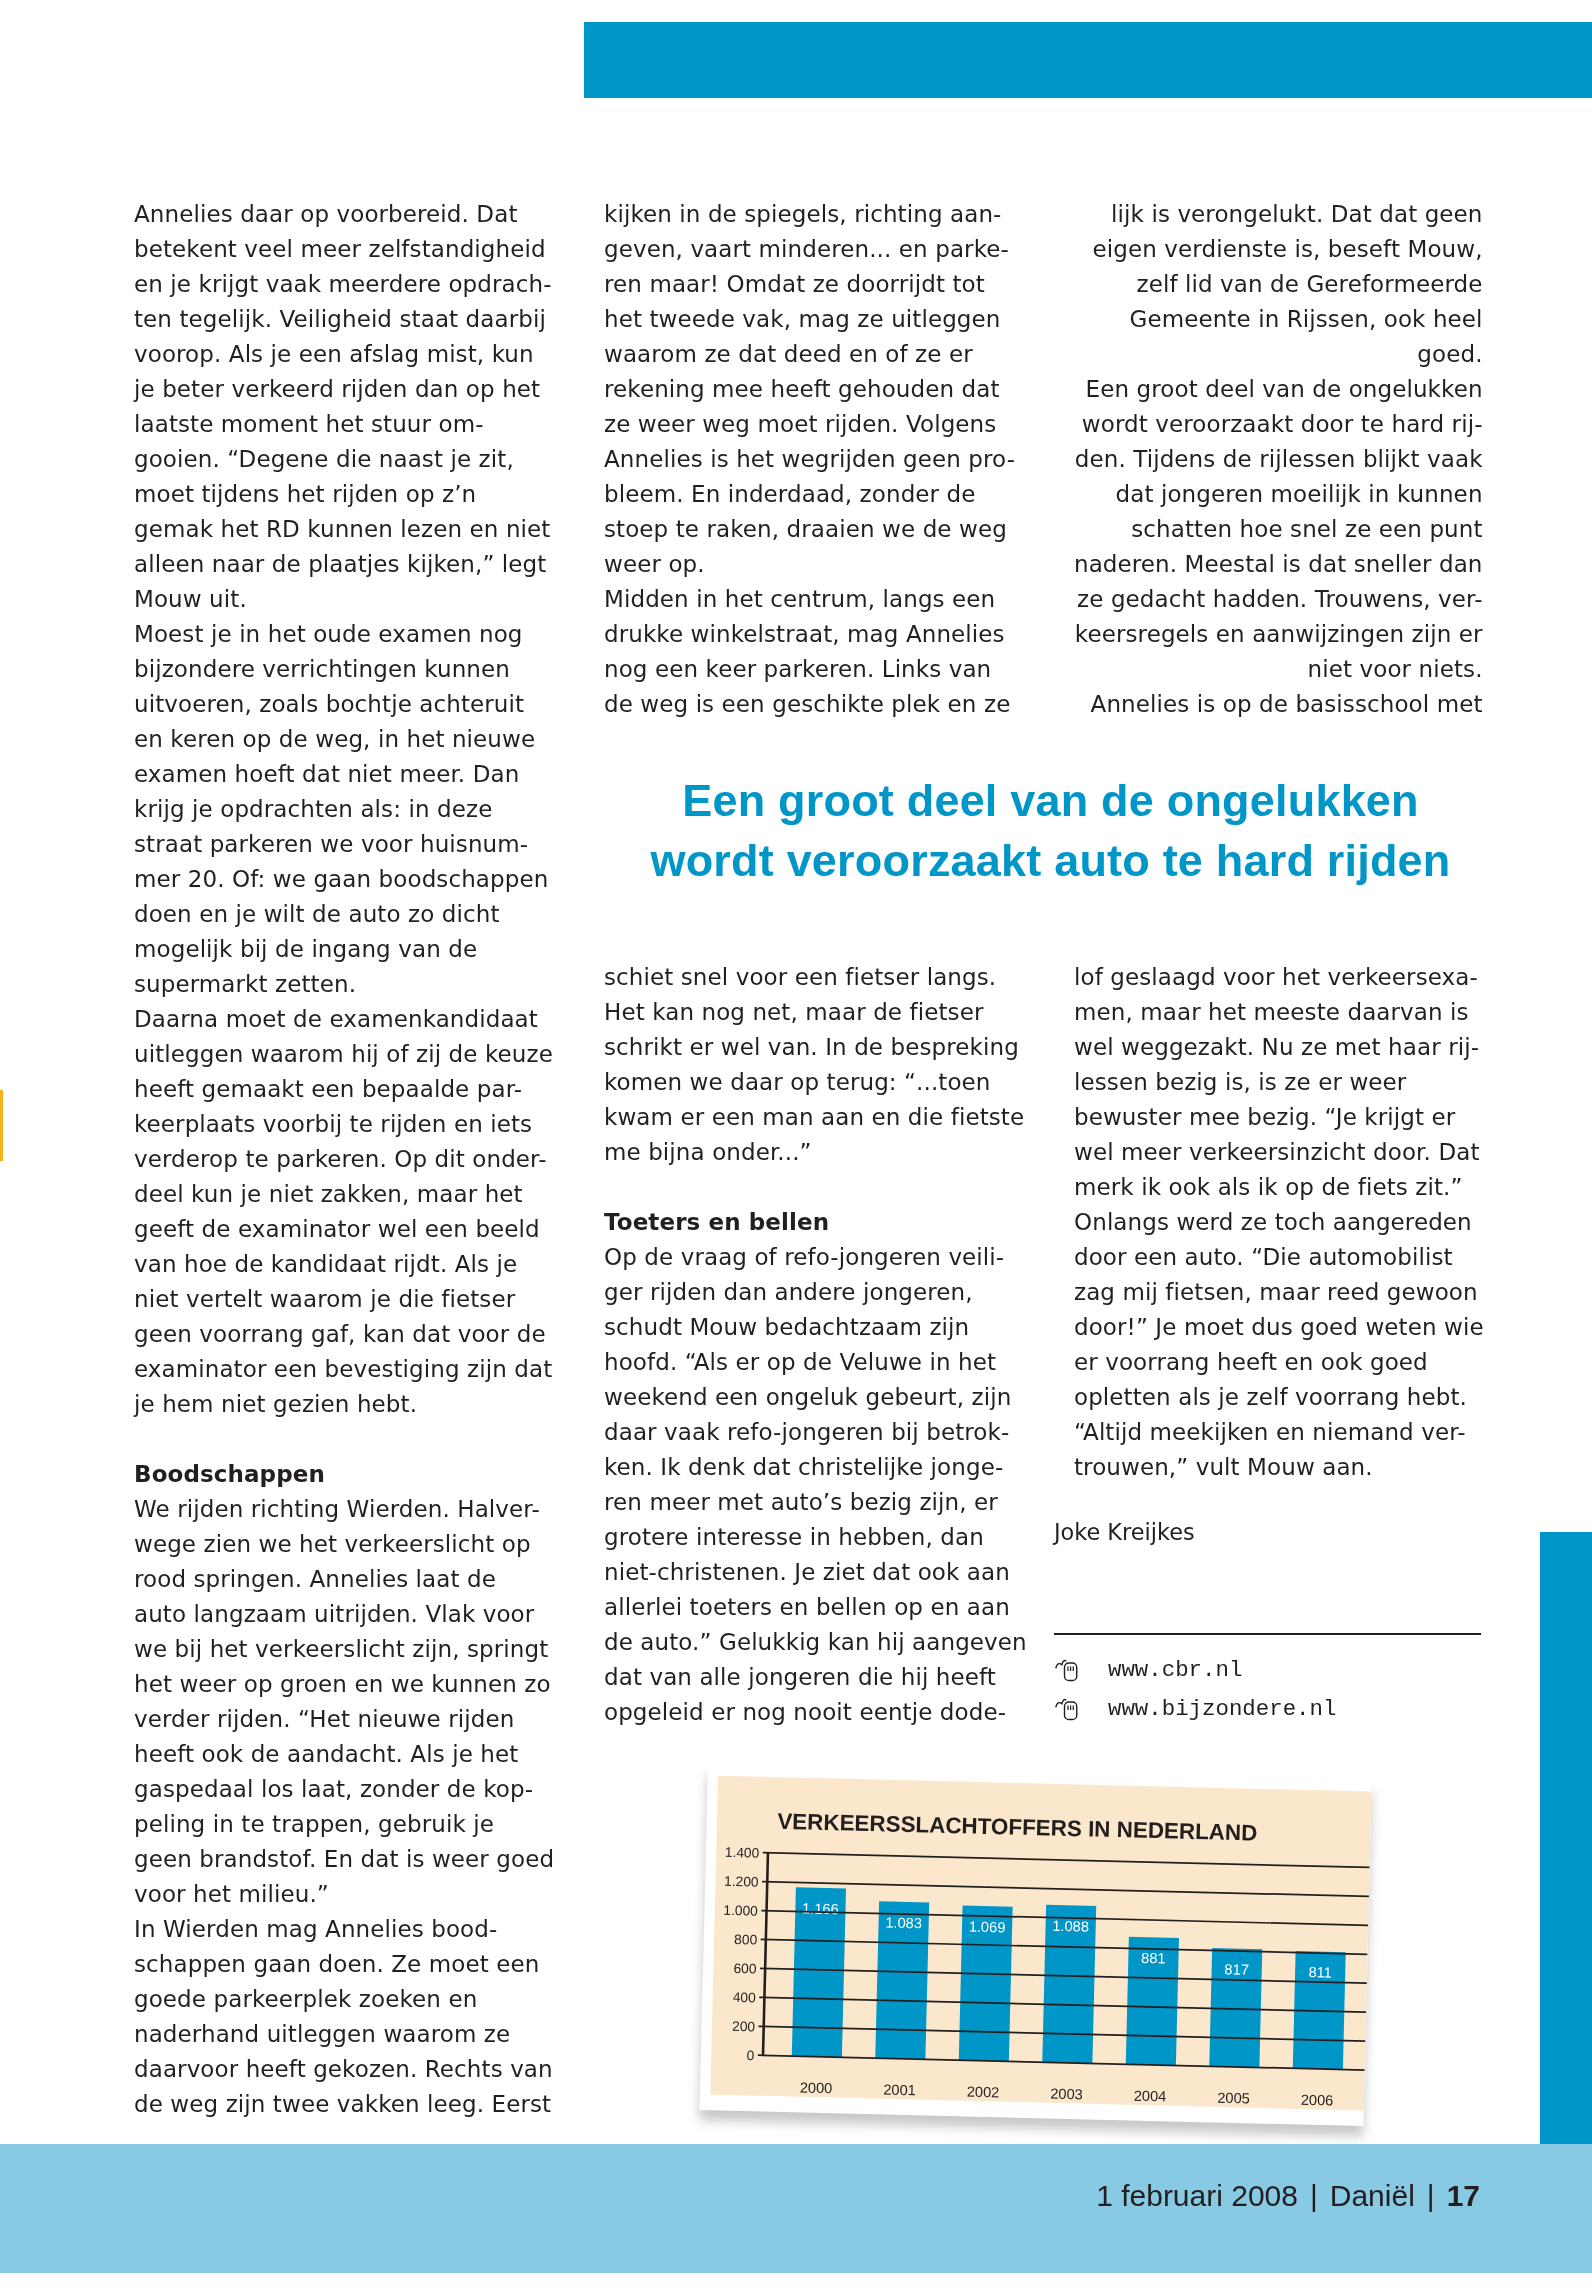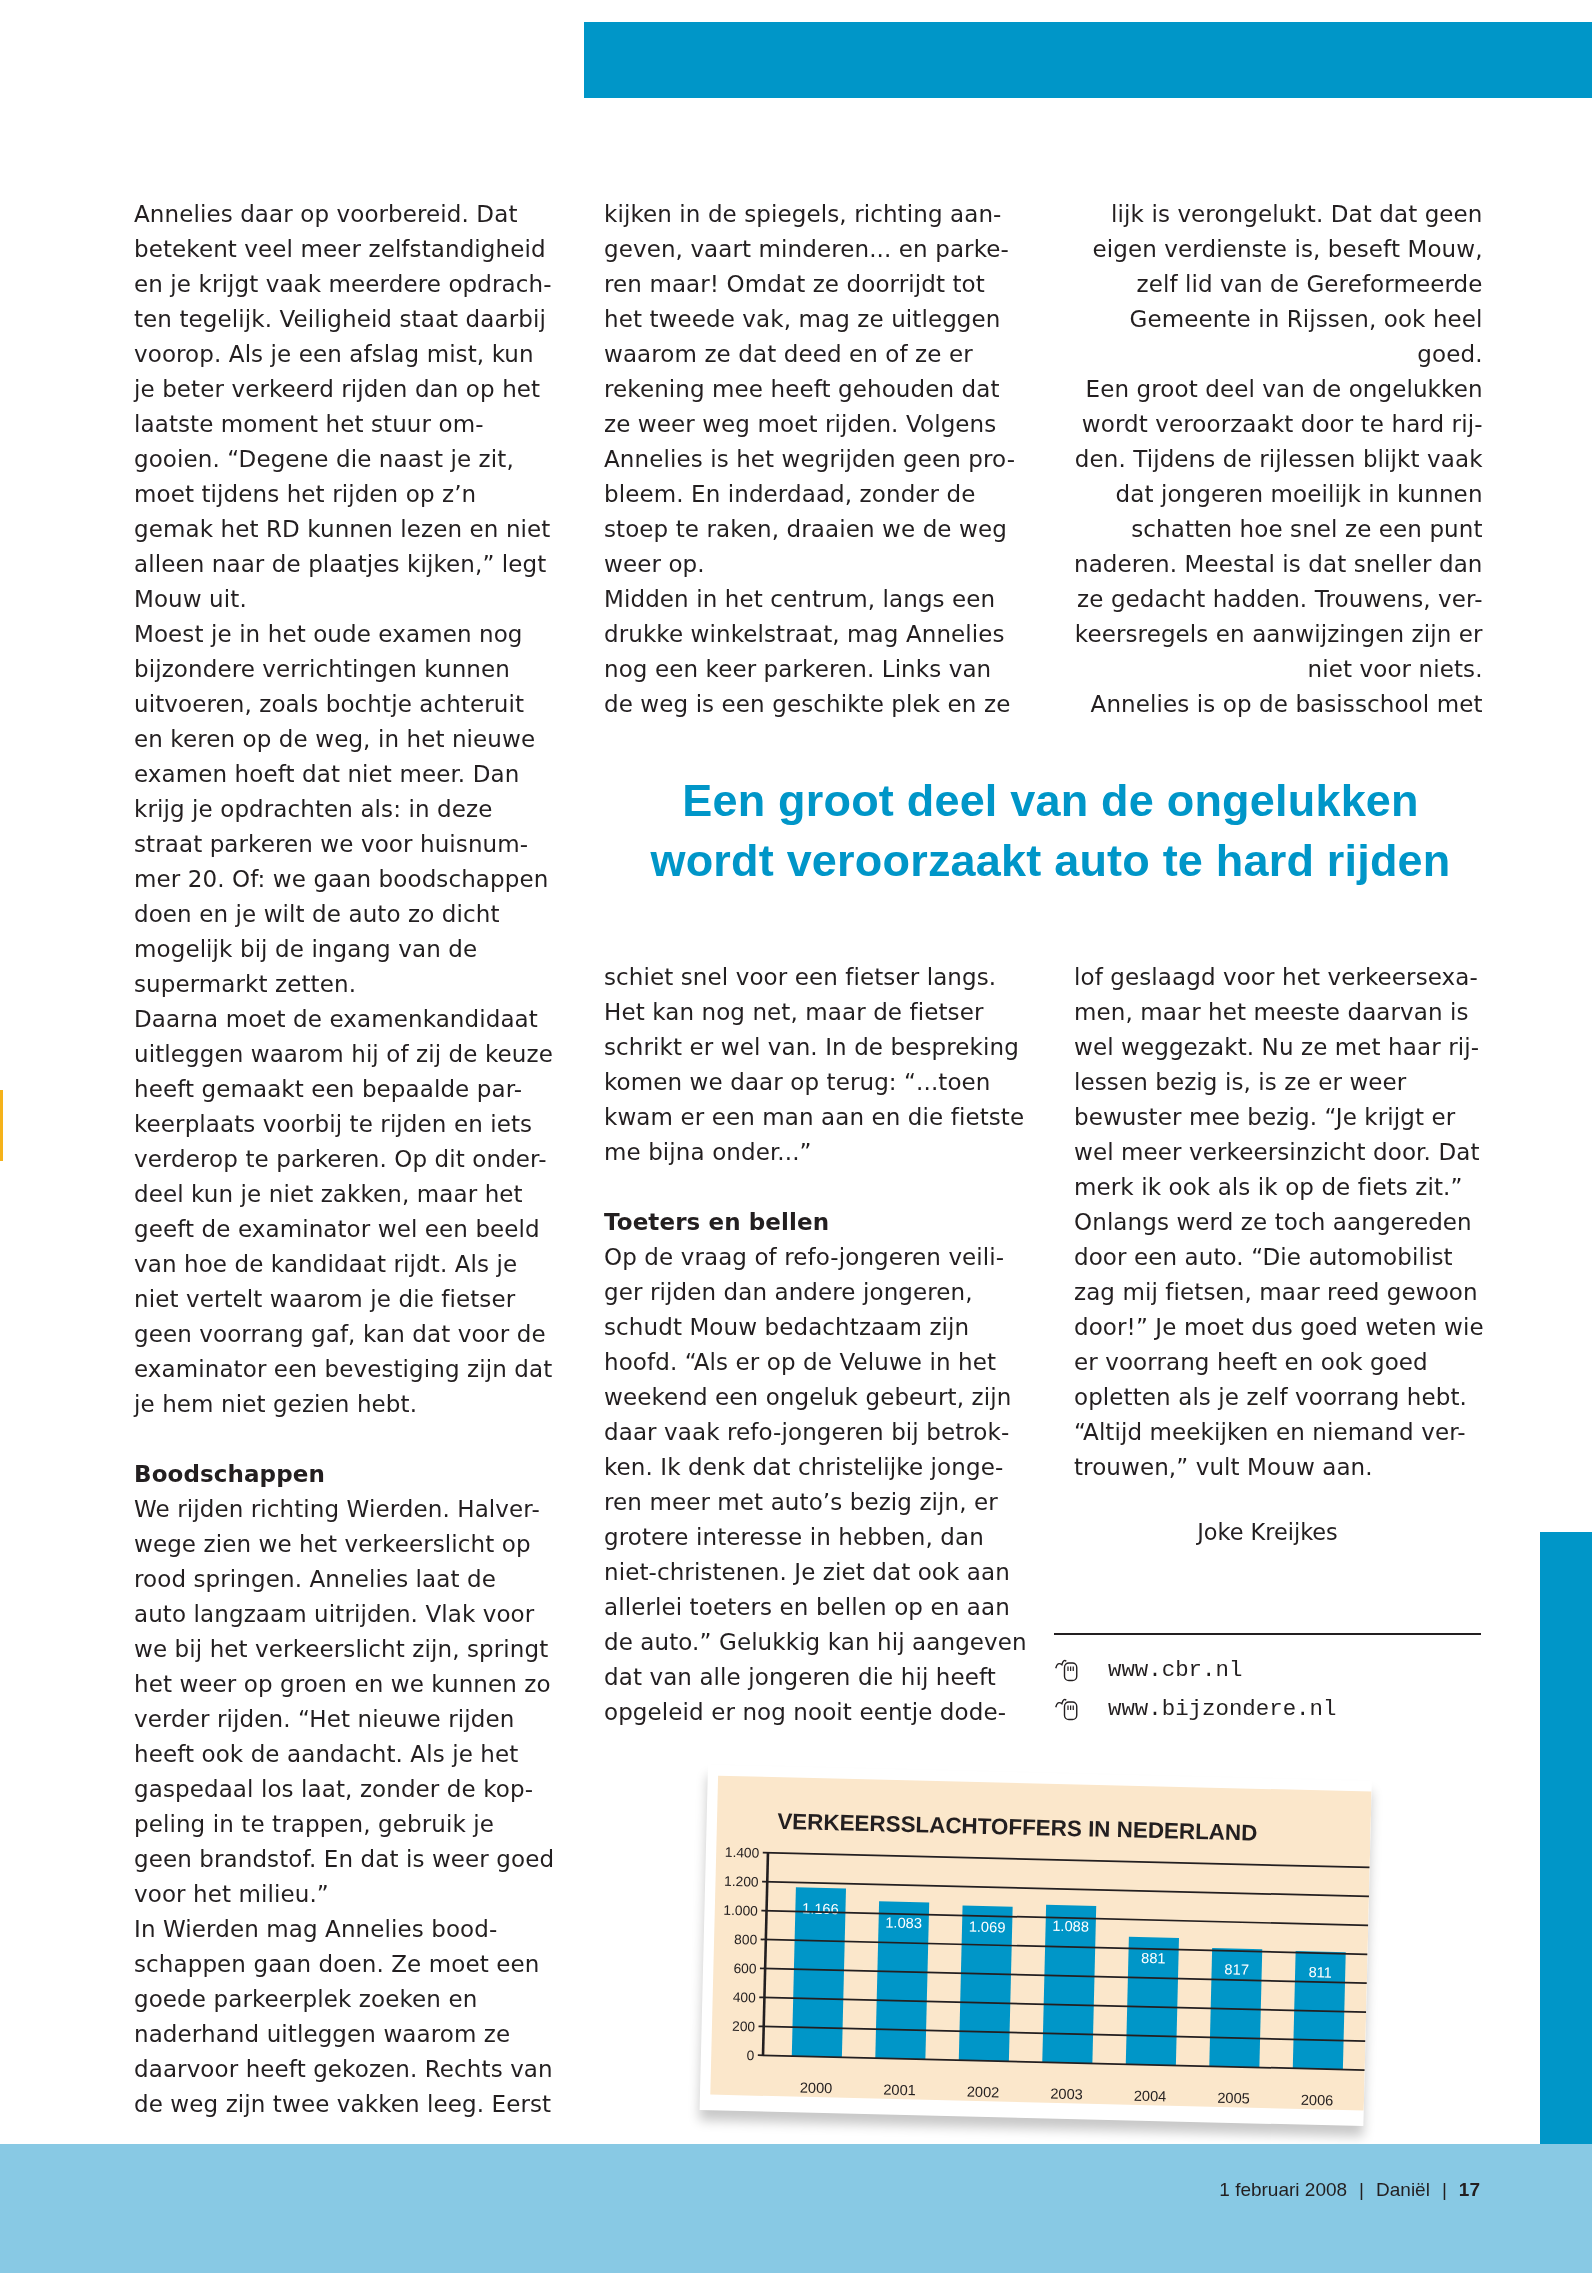--- a/index.html
+++ b/index.html
@@ -33,21 +33,21 @@
   #col2b { left: 584px; top: 960px; }
   #col3b { left: 1054px; top: 960px; }
 
   .pullquote {
     position: absolute; left: 576px; top: 771px; width: 949px;
     text-align: center; color: #0096c8; font-weight: bold;
     font-family: "Liberation Sans", sans-serif; font-size: 45px; line-height: 60px;
     letter-spacing: 0.2px;
   }
   .byline {
-    position: absolute; left: 1054px; top: 1519px; width: 427px; text-align: center;
+    position: absolute; left: 1054px; top: 1519px; width: 427px; text-align: left;
     font-size: 22.4px; color: #231f20;
   }
   .rule {
     position: absolute; left: 1054px; top: 1633px; width: 427px; height: 1.7px;
     background: #231f20;
   }
   .links { position: absolute; left: 1054px; top: 1650px; font-family: Liberation Mono, monospace; }
   .link-row { display: flex; align-items: center; height: 39px; font-size: 22.4px; }
   .link-row a { color: #231f20; text-decoration: none; margin-left: 26px; }
   .mouse-icon { width: 28px; height: 28px; display: inline-block; }
@@ -57,21 +57,21 @@
     transform: rotate(1.4deg); transform-origin: top left;
     background: #ffffff; box-shadow: 0 10.4px 12px rgba(0,0,0,0.22);
   }
   .chart-card svg { position: absolute; left: 0; top: 0; }
 
   .footer-band {
     position: absolute; left: 0; top: 2144px; width: 1592px; height: 129px;
     background: #88c9e4;
   }
   .footer-text {
-    position: absolute; right: 112px; top: 2179px; font-size: 19px; color: #231f20;
+    position: absolute; right: 112px; top: 2179px; font-size: 30px; color: #231f20;
     font-family: "Liberation Sans", sans-serif;
   }
   .footer-text .sep { margin: 0 12px; }
   .footer-text .page { font-weight: bold; }
 </style>
 </head>
 <body>
 
 <div class="top-band"></div>
 <div class="left-mark"></div>

